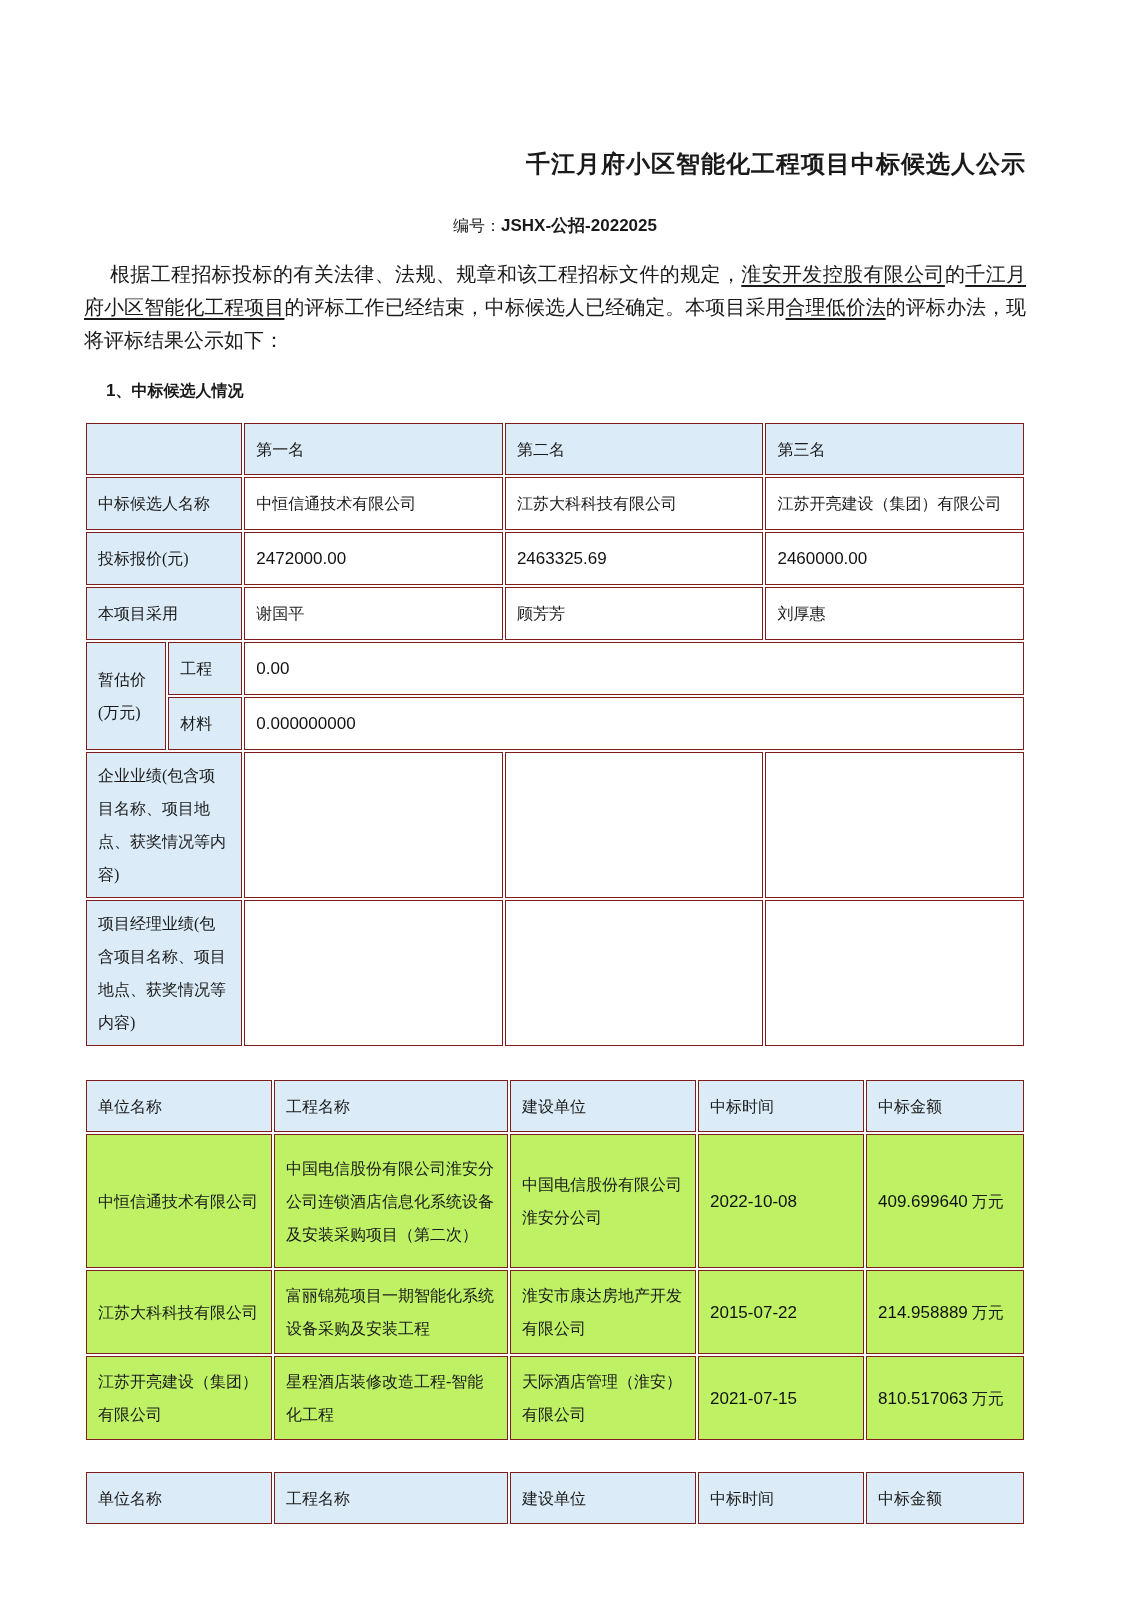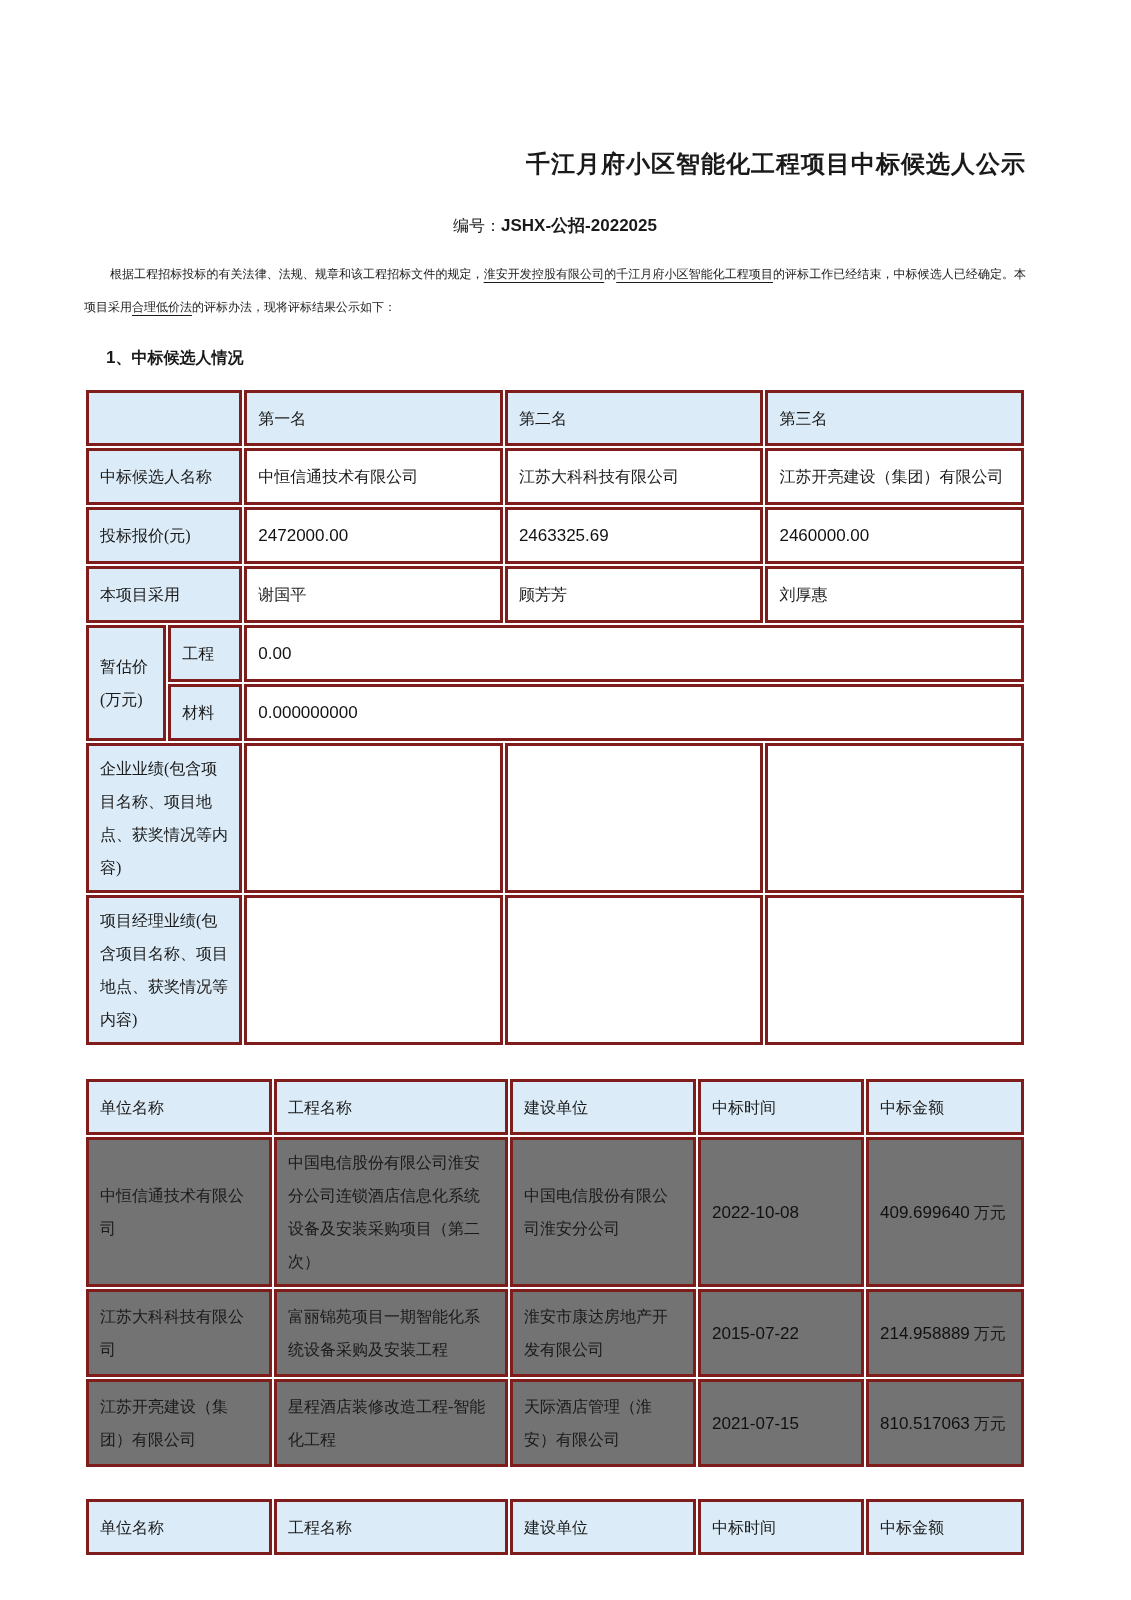--- a/index.html
+++ b/index.html
@@ -33,21 +33,21 @@
     font-size: 16px;
     line-height: 24px;
     margin: 0 0 20px 0;
   }
   .doc-number .code {
     font-family: "Liberation Sans", "DejaVu Sans", sans-serif;
     font-weight: bold;
     font-size: 17px;
   }
   .intro {
-    font-size: 12px;
+    font-size: 20px;
     line-height: 33px;
     text-align: justify;
     text-indent: 26px;
     margin: 0 0 22px 0;
   }
   .intro .u {
     text-decoration: underline;
     text-underline-offset: 4px;
   }
   .sec {
@@ -60,32 +60,32 @@
     font-family: "Liberation Sans", "DejaVu Sans", sans-serif;
     font-size: 17px;
   }
   table {
     border-collapse: separate;
     border-spacing: 2px;
     table-layout: fixed;
     width: 942px;
   }
   td {
-    border: 3px solid #7f1d1d;
+    border: 1px solid #7f1d1d;
     vertical-align: middle;
     padding: 6px 11px;
     font-size: 16px;
     line-height: 33px;
     word-break: break-all;
     overflow: hidden;
     margin-top: 24px;
   }
   .hd  { background: #dbecf8; }           
   .dt  { background: #ffffff; }           
-  .dt2 { background: #737373; }           
+  .dt2 { background: #bef264; }           
   .num {
     font-family: "Liberation Sans", "DejaVu Sans", sans-serif;
     font-size: 17px;
     color: #111111;
   }
   .unit { font-size: 16px; }
   .t1 { margin-bottom: 30px; }
   .t1 tr.r-head td   { height: 38px; }
   .t1 tr.r-simple td { height: 39px; }
   .t1 tr.r-sub td    { height: 39px; }

